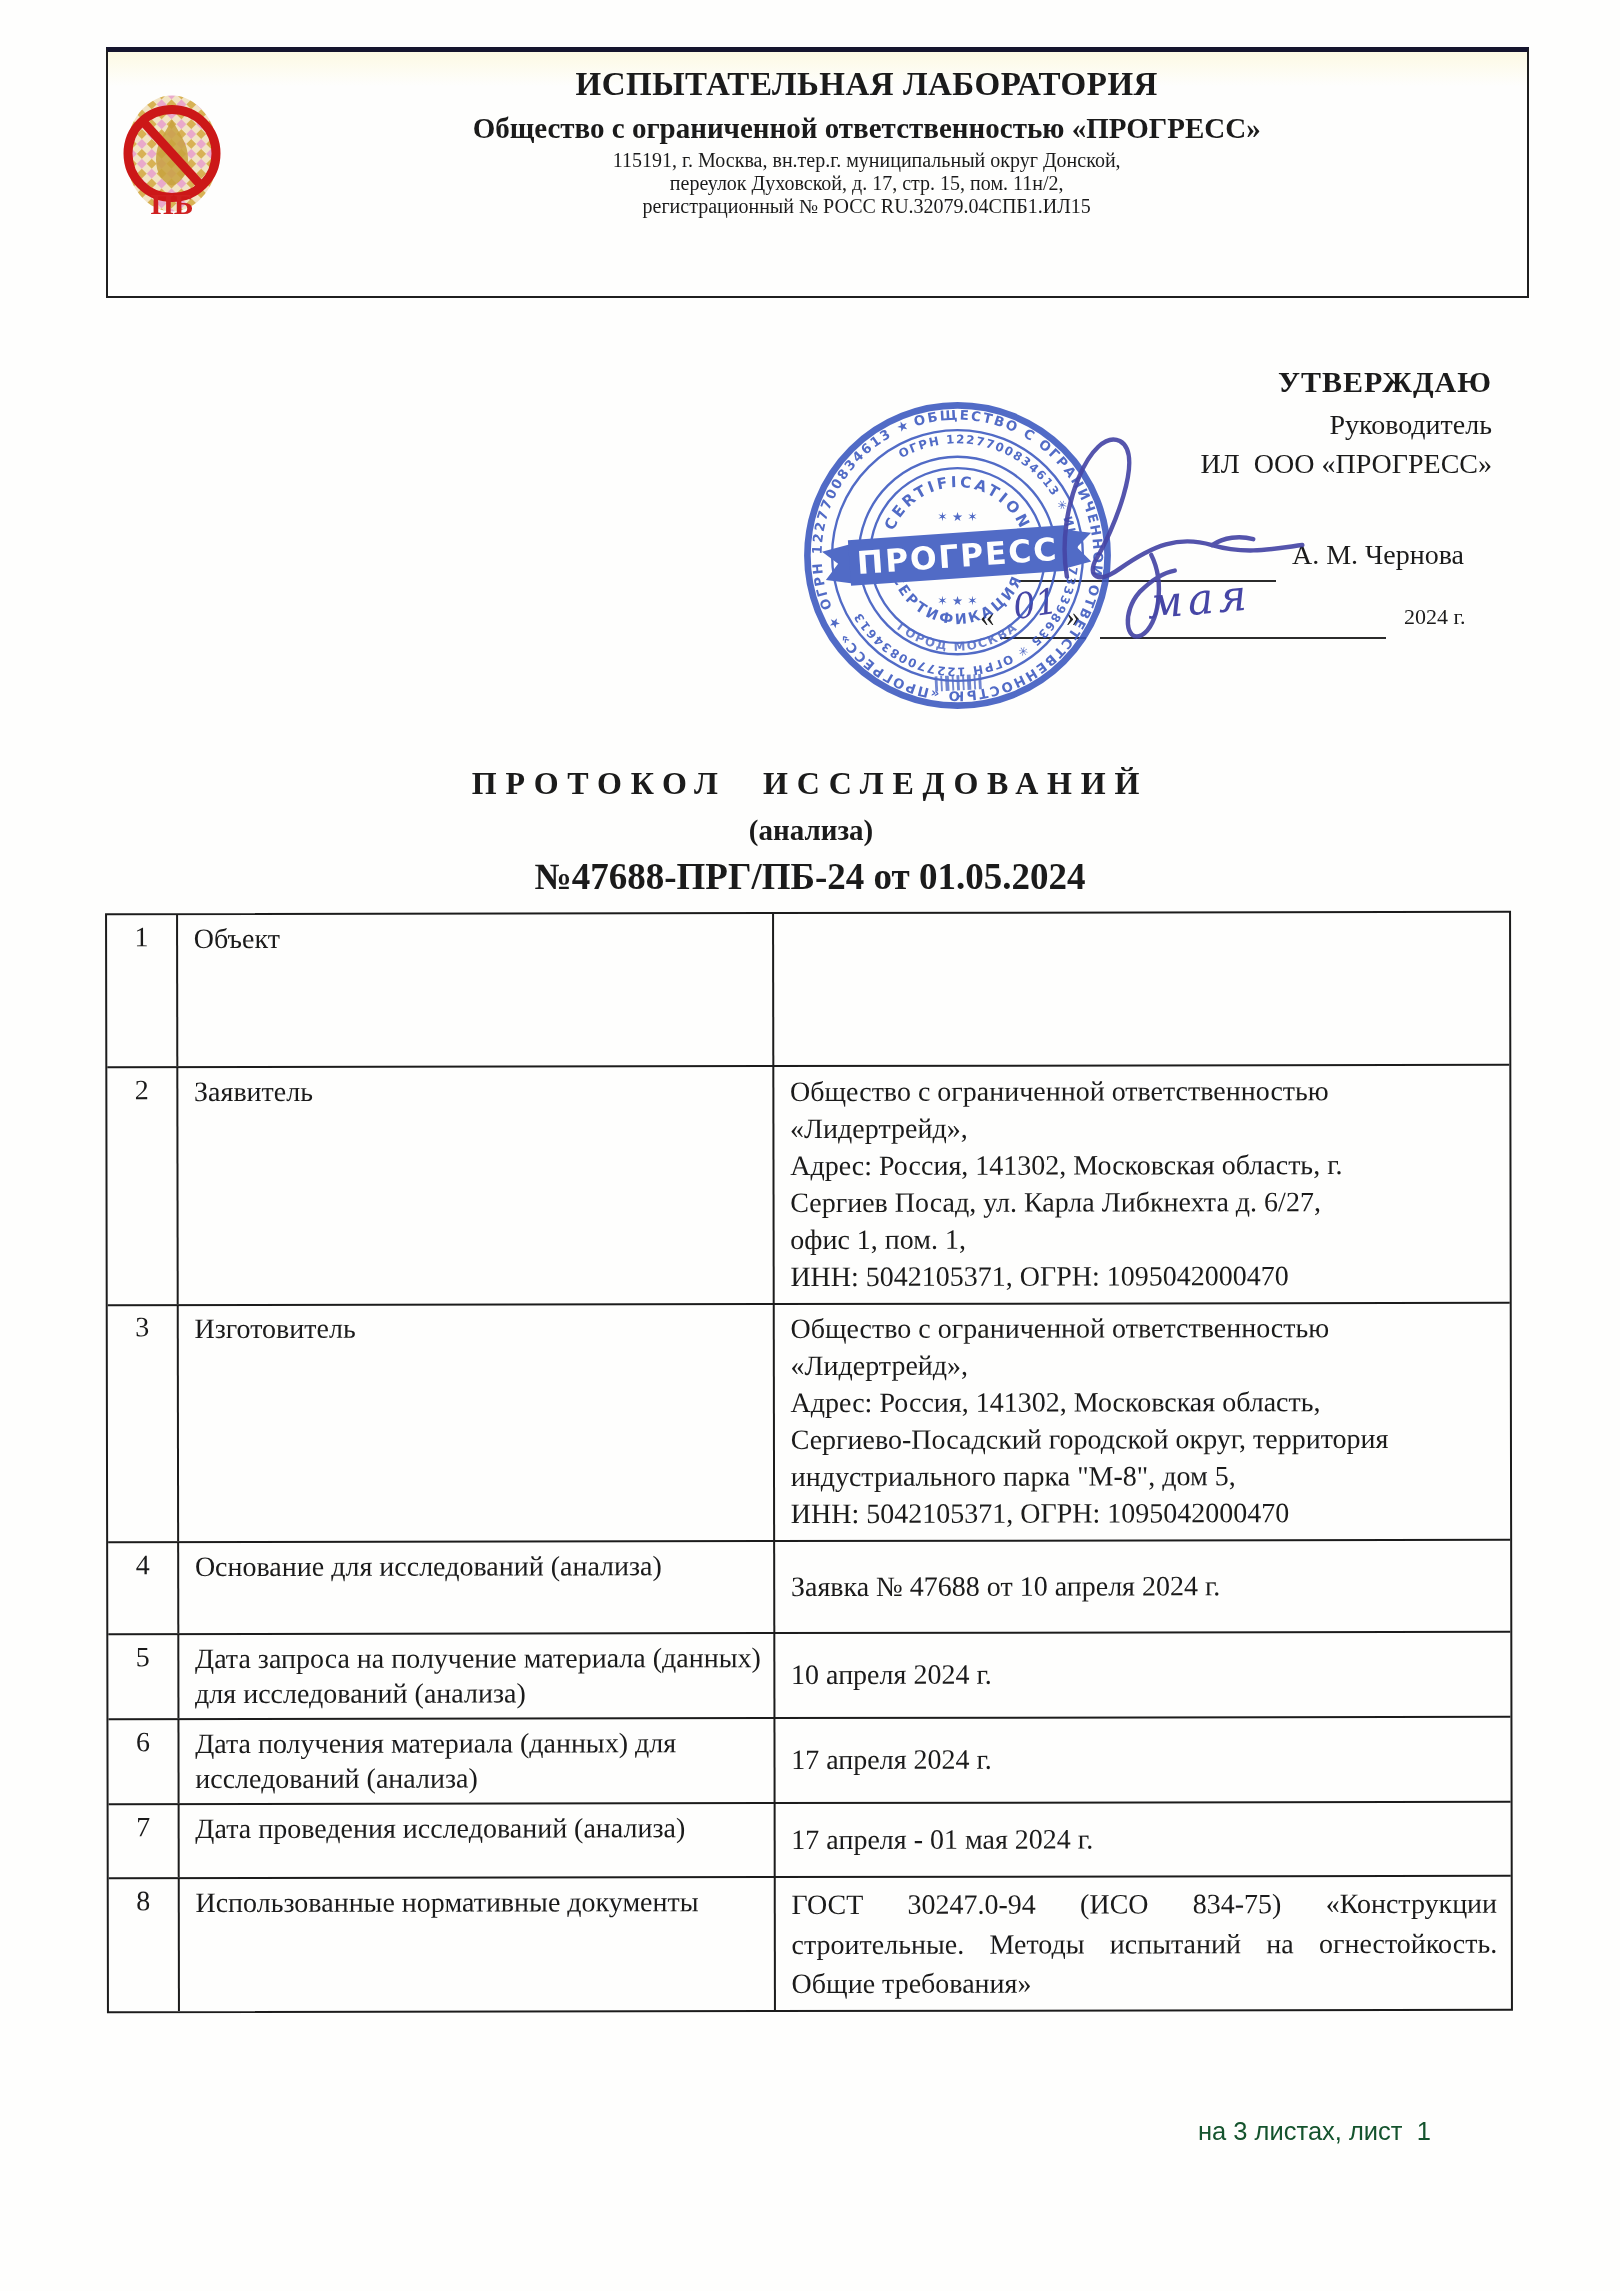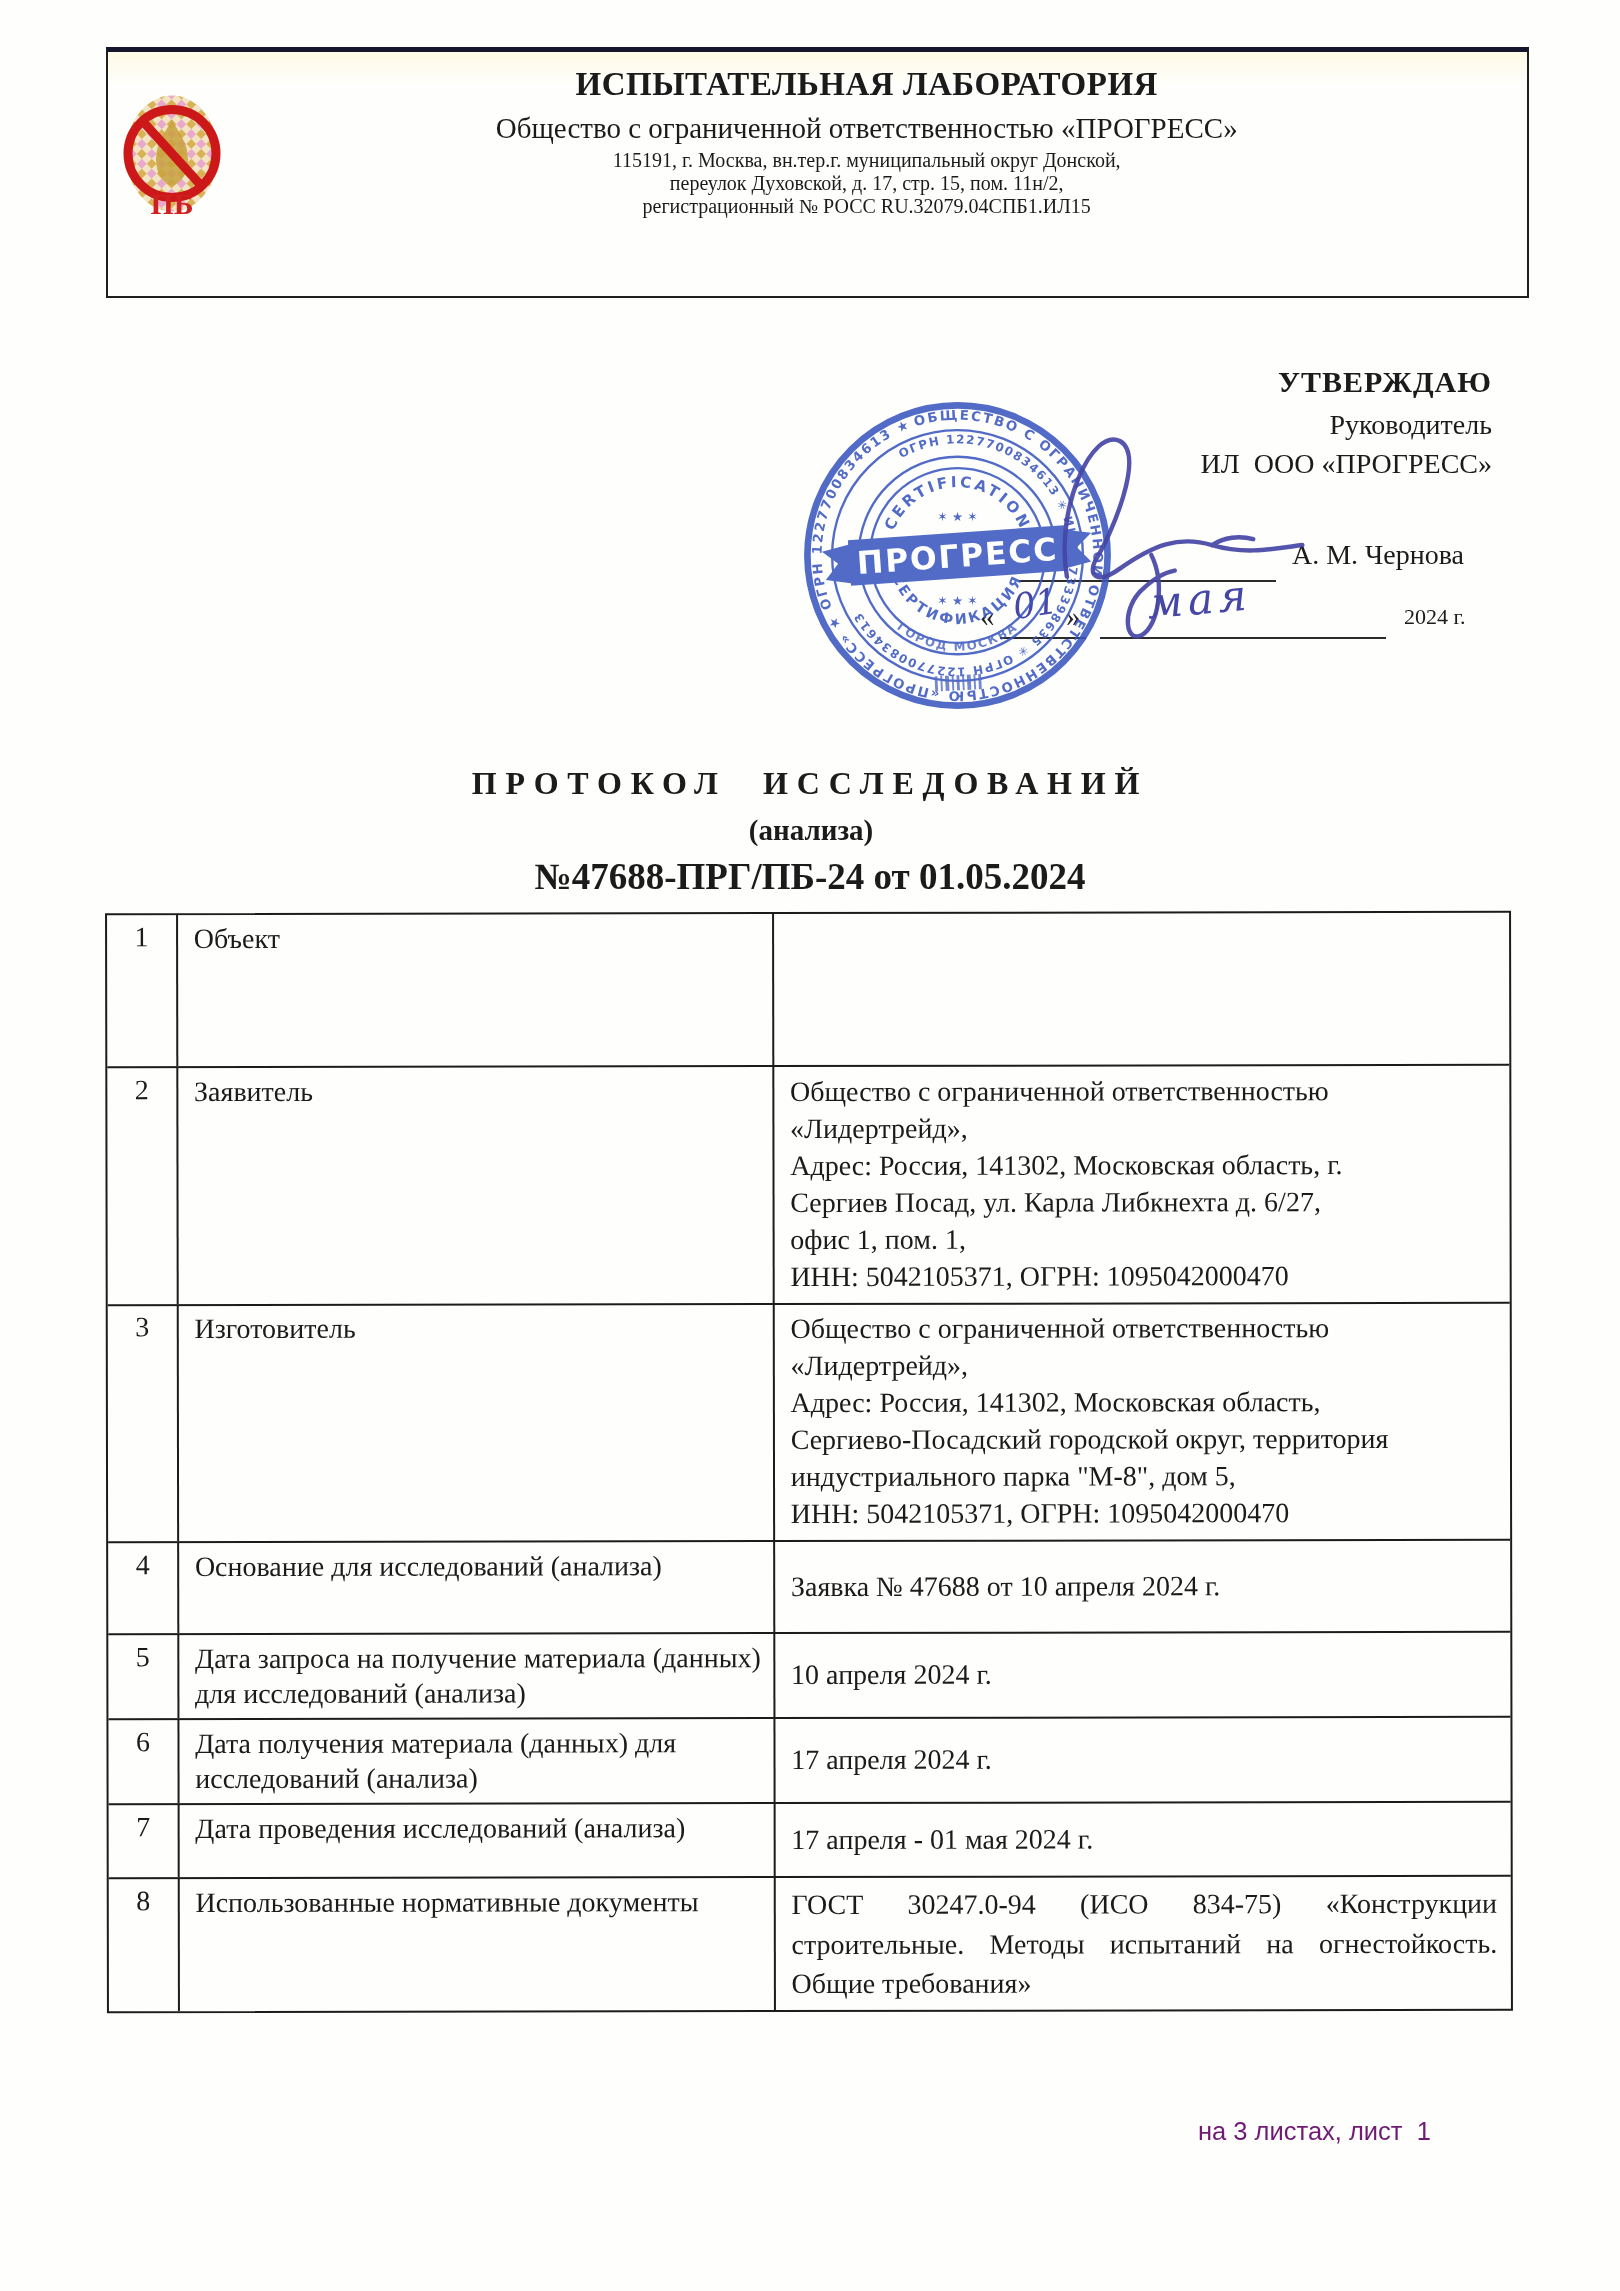--- a/index.html
+++ b/index.html
@@ -14,21 +14,21 @@
   
   .header-box{
     position:absolute;left:106px;top:47px;width:1423px;height:251px;
     border:2px solid #1f1f1f;border-top:5.9px solid #15152e;
     box-sizing:border-box;
     background:linear-gradient(180deg, rgba(250,240,170,0.30), rgba(255,255,255,0) 14%);
   }
   .logo{position:absolute;left:13.7px;top:37px;width:100px;height:141px;}
   .h-text{position:absolute;left:118px;right:19.6px;top:13.7px;text-align:center;}
   .h-title{font-weight:bold;font-size:33px;letter-spacing:0.5px;margin-bottom:5.9px;text-align:center;}
-  .h-org{font-weight:normal;font-size:29px;margin-bottom:3.9px;margin-top:9px;}
+  .h-org{font-weight:bold;font-size:29px;margin-bottom:3.9px;margin-top:9px;}
   .h-addr{font-size:20px;line-height:1.16;}
   
   .approval{position:absolute;top:365px;right:128px;text-align:right;}
   .a-head{font-weight:bold;font-size:30px;letter-spacing:1px;margin-bottom:9.8px;}
   .a-line{font-size:28px;margin-bottom:6.9px;}
   .signer{position:absolute;left:1292px;top:539px;font-size:28px;}
   .sig-underline{position:absolute;left:1019px;top:549px;width:257px;height:31px;border-bottom:2.5px solid #2b2b2b;}
   .q{position:absolute;font-size:29px;color:#222;}
   .q-open{left:980px;top:600px;}
   .q-close{left:1066px;top:600px;}
@@ -58,21 +58,21 @@
   .label-cell{border-right:2.5px solid #1c1c1c;padding:6.9px 9.8px 6.9px 15.7px;font-size:28px;line-height:1.24;box-sizing:border-box;}
   .value-cell{padding:6.9px 13.7px 6.9px 15.7px;font-size:28px;line-height:1.32;box-sizing:border-box;}
   .v-pre{white-space:pre-line;}
   .v-mid{display:flex;align-items:center;}
   .v-just{text-align:justify;line-height:1.40;}
   .r1{min-height:151px;} .r2{min-height:202px;} .r3{min-height:202px;}
   .r4{min-height:92px;} .r5{min-height:78px;} .r6{min-height:76px;}
   .r7{min-height:74px;} .r8{min-height:110px;}
   
   .footer{position:absolute;left:1198px;top:2117px;font-family:"Liberation Sans","DejaVu Sans",sans-serif;
-    font-size:25.5px;color:#701a75;}
+    font-size:25.5px;color:#14532d;}
 </style>
 </head>
 <body>
 
 <div class="page">
 
   <div class="header-box">
     <svg class="logo" viewBox="0 0 100 140">
       <defs>
         <pattern id="chk" width="14" height="14" patternUnits="userSpaceOnUse" patternTransform="rotate(45)">

